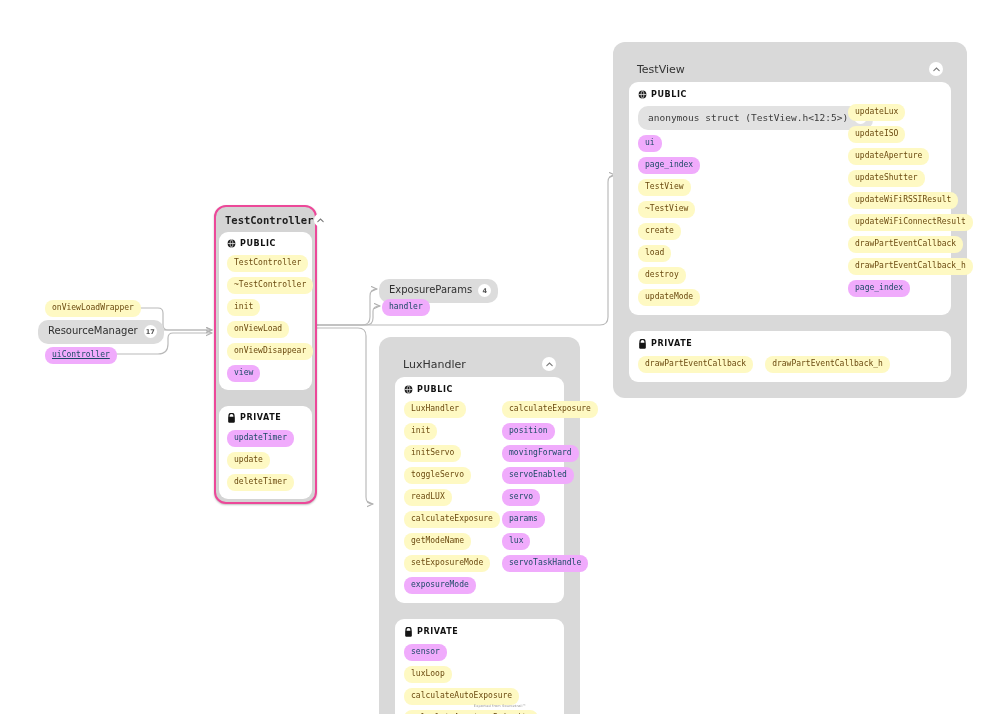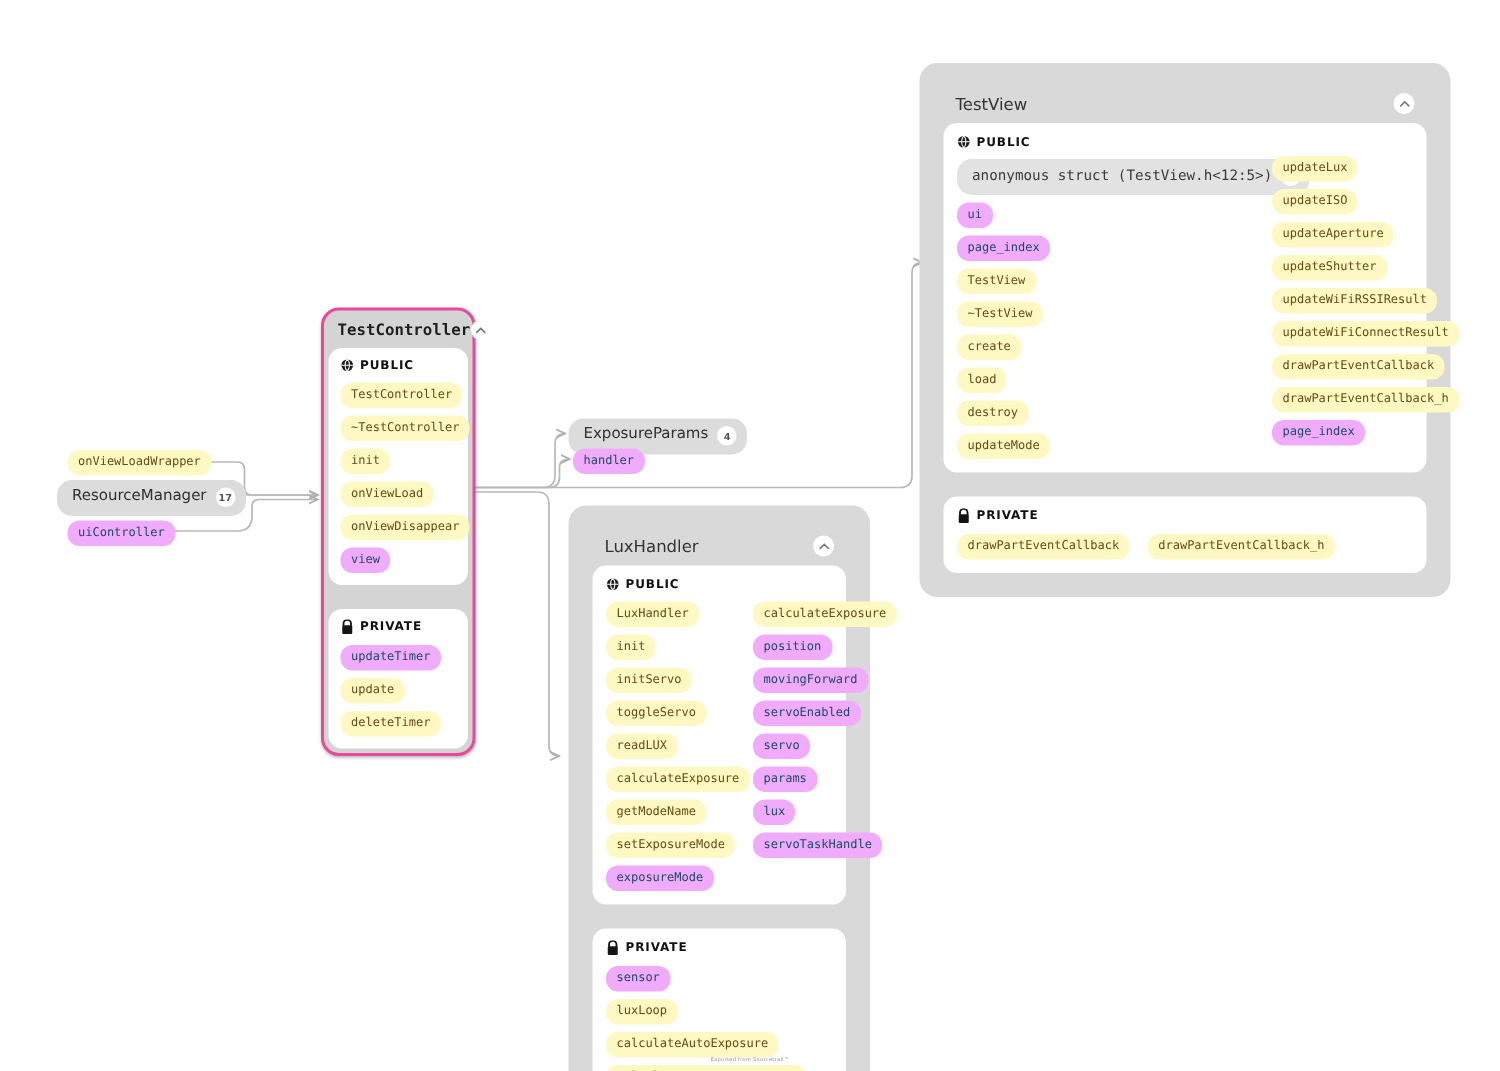--- a/index.html
+++ b/index.html
@@ -320,18 +320,18 @@
     <span class="badge">17</span>
   </div>
 
   <div class="loose" style="left:379px;top:279px;">
     <span>ExposureParams</span>
     <span class="badge">4</span>
   </div>
 
   <span class="pill fn loosepill" style="left:45px;top:300px;">onViewLoadWrapper</span>
 
-  <span class="pill var loosepill" style="left:45px;top:347px;">uiController</span>
+  <span class="pill var loosepill" style="left:45px;top:347px;text-decoration:underline;">uiController</span>
 
   <span class="pill var loosepill" style="left:382px;top:299px;text-align:center;">handler</span>
 
   <div class="watermark" style="top:704px;">Exported from Sourcetrail™</div>
 </div>
 
 </body></html>

